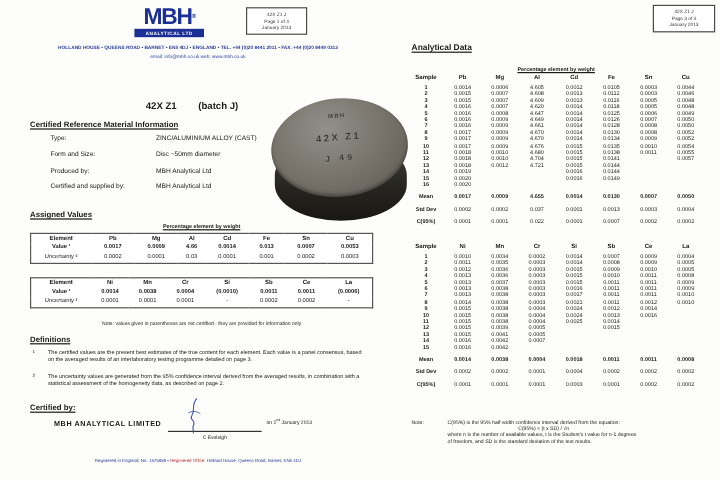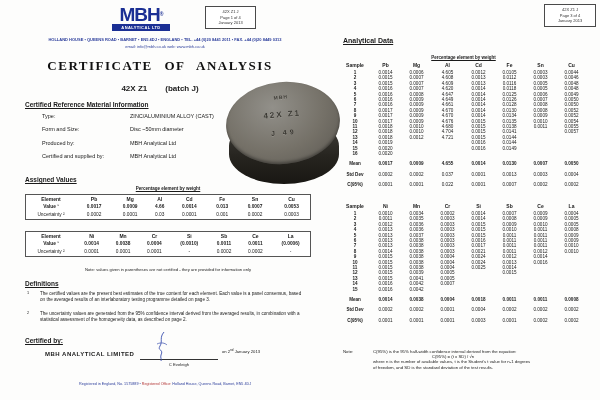--- a/index.html
+++ b/index.html
@@ -111,21 +111,20 @@
 
   <div class="refbox" id="refbox-left">
     <div>42X Z1 J</div>
     <div>Page 1 of 4</div>
     <div>January 2013</div>
   </div>
 
   <div class="address">HOLLAND HOUSE • QUEENS ROAD • BARNET • EN5 4DJ • ENGLAND • TEL. +44 (0)20 8441 2011 • FAX. +44 (0)20 8449 0313</div>
   <div class="contact">email: info@mbh.co.uk    web: www.mbh.co.uk</div>
 
-  <div class="title">CERTIFICATE OF ANALYSIS</div>
   <div class="subtitle">
     <span>42X Z1</span><span class="batch">(batch J)</span>
   </div>
 
   <div class="section-h" style="top:101px;">Certified Reference Material Information</div>
   <table class="crm-table">
     <tbody>
         <tr>
           <td>Type:</td>
           <td>ZINC/ALUMINIUM ALLOY    (CAST)</td>

